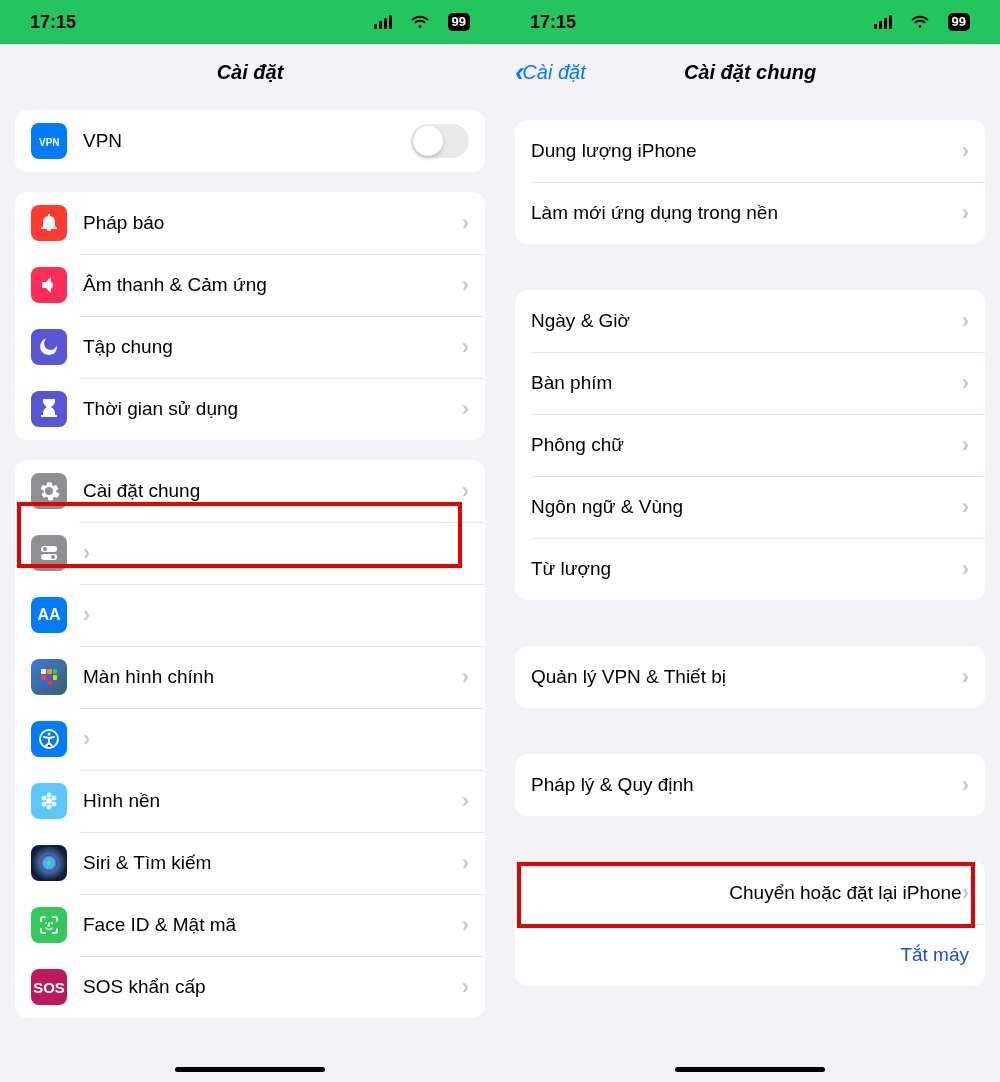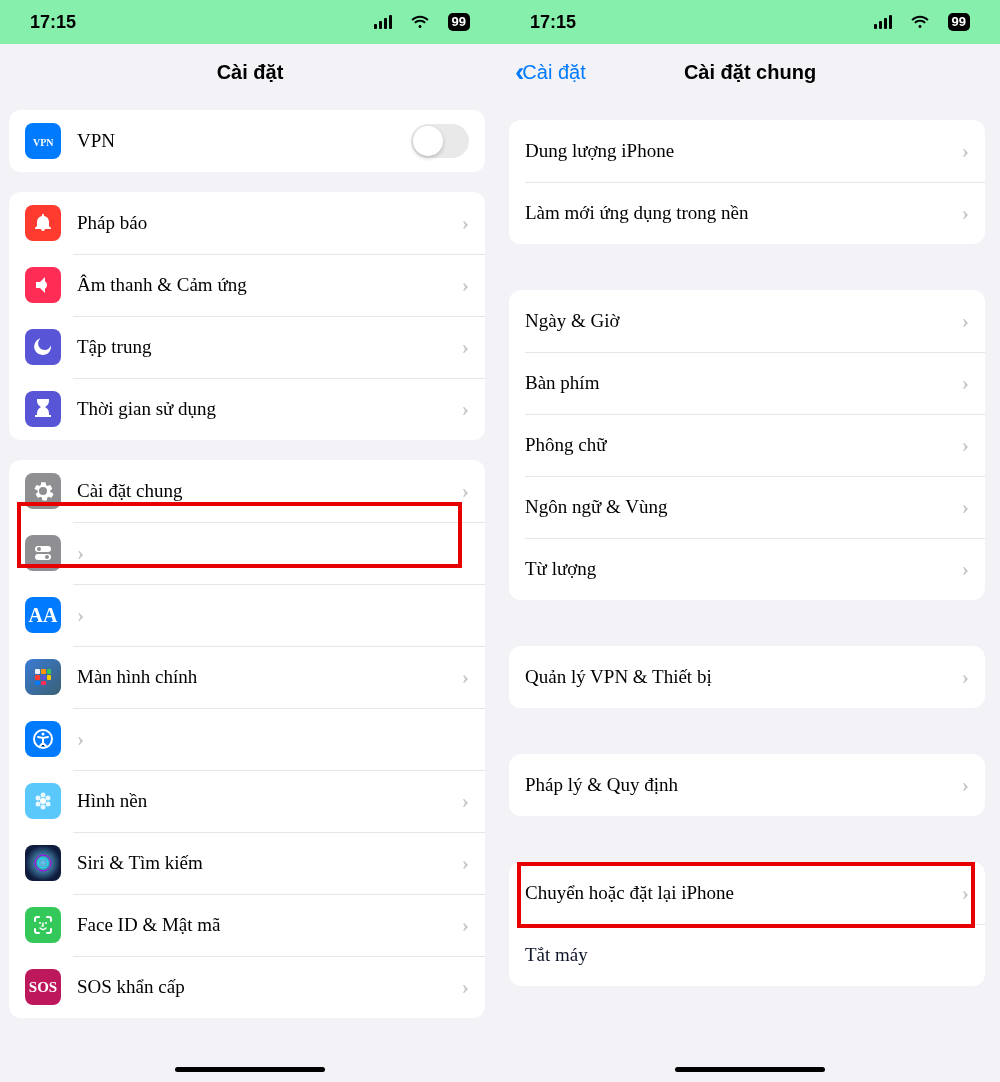--- a/index.html
+++ b/index.html
@@ -17,21 +17,21 @@
       background: #f2f2f7;
       position: relative;
       overflow: hidden;
     }
     .status-bar {
       height: 44px;
       display: flex;
       align-items: center;
       justify-content: space-between;
       padding: 0 30px;
-      background: #86efac;
+      background: #22c55e;
       font-weight: 600;
       font-size: 18px;
       color: #000;
     }
     .status-right {
       display: flex;
       align-items: center;
       gap: 18px;
     }
     .signal-bars {
@@ -41,36 +41,37 @@
     }
     .bar { width: 3px; background: #000; border-radius: 1px; }
     .bar1 { height: 5px; } .bar2 { height: 8px; } .bar3 { height: 11px; } .bar4 { height: 14px; }
     .nav-header {
       height: 56px;
       display: flex;
       align-items: center;
       justify-content: center;
       background: #f2f2f7;
       position: relative;
+      font-style: italic;
     }
     .nav-title {
       font-size: 20px;
       font-weight: 600;
       color: #000;
     }
     .nav-back {
       position: absolute;
       left: 15px;
       display: flex;
       align-items: center;
       font-size: 20px;
       color: #007aff;
     }
     .nav-back-chevron { font-size: 28px; font-weight:600; margin-right:-2px; line-height:1;}
-    .content { padding: 0 15px 60px 9px; font-family: Liberation Serif, serif; }
+    .content { padding: 0 15px 60px 15px; }
     .group {
       background: #fff;
       border-radius: 12px;
       overflow: hidden;
       margin-top: 20px;
     }
     .group.first-tight { margin-top: 10px; }
     .row {
       display: flex;
       align-items: center;
@@ -154,21 +155,21 @@
     .bg-blue   { background:#007aff; }
     .bg-red    { background:#ff3b30; }
     .bg-pink   { background:#ff2d55; }
     .bg-indigo { background:#5856d6; }
     .bg-gray   { background:#8e8e93; }
     .bg-teal   { background:#5ac8fa; }
     .bg-green  { background:#34c759; }
     .bg-sos    { background:#be185d; font-size:15px; font-weight:700;}
     .bg-homescreen { background: linear-gradient(135deg,#3a7bd5,#3a6073); }
     .bg-siri { background: radial-gradient(circle,#6acbf5 0%, #0e1b3d 70%); }
-    .link-blue { color:#0f172a; }
+    .link-blue { color:#1d4ed8; }
   </style>
 </head>
 <body>
 
 <div class="screen">
   <div class="status-bar">
     <span>17:15</span>
     <div class="status-right">
       <div class="signal-bars">
         <div class="bar bar1"></div>
@@ -220,21 +221,21 @@
         </div>
         <span class="label">Âm thanh &amp; Cảm ứng</span>
         <span class="chevron">›</span>
       </div>
       <div class="row">
         <div class="icon-box bg-indigo">
           <svg width="18" height="18" viewBox="0 0 18 18">
               <path fill="#fff" d="M9 17c4.4 0 8-3.6 8-8 0-.5-.05-1-.15-1.5-.8 2.6-3.3 4.5-6.2 4.5-3.6 0-6.5-2.9-6.5-6.5 0-2.9 1.9-5.4 4.5-6.2C8.15.05 7.65 0 7.15 0 3.2.9.15 4.6.15 9 .15 13.4 4.6 17 9 17z"></path>
             </svg>
         </div>
-        <span class="label">Tập trung</span>
+        <span class="label">Tập chung</span>
         <span class="chevron">›</span>
       </div>
       <div class="row">
         <div class="icon-box bg-indigo">
           <svg width="16" height="20" viewBox="0 0 16 20">
               <path fill="#fff" d="M2 0v2c0 3 2 5 4 6-2 1-4 3-4 6v2H0v2h16v-2h-2v-2c0-3-2-5-4-6 2-1 4-3 4-6V0h2V-2H0V0h2z"></path>
             </svg>
         </div>
         <span class="label">Thời gian sử dụng</span>
         <span class="chevron">›</span>
@@ -256,21 +257,21 @@
           <svg width="20" height="20" viewBox="0 0 20 20">
               <rect x="2" y="3" width="16" height="6" rx="3" fill="#fff"></rect>
               <circle cx="6" cy="6" r="2" fill="#8e8e93"></circle>
               <rect x="2" y="11" width="16" height="6" rx="3" fill="#fff"></rect>
               <circle cx="14" cy="14" r="2" fill="#8e8e93"></circle>
             </svg>
         </div>
         <span class="chevron">›</span>
       </div>
       <div class="row">
-        <div class="icon-box bg-blue" style="font-size:20px;font-weight:700;text-align:center;">AA</div>
+        <div class="icon-box bg-blue" style="font-size:16px;font-weight:700;text-align:center;">AA</div>
         <span class="chevron">›</span>
       </div>
       <div class="row">
         <div class="icon-box bg-homescreen">
           <svg width="20" height="20" viewBox="0 0 20 20">
               <rect x="2" y="2" width="5" height="5" rx="1" fill="#fff" opacity=".9"></rect>
               <rect x="8" y="2" width="5" height="5" rx="1" fill="#ff9500"></rect>
               <rect x="14" y="2" width="4" height="5" rx="1" fill="#34c759"></rect>
               <rect x="2" y="8" width="5" height="5" rx="1" fill="#ff3b30"></rect>
               <rect x="8" y="8" width="5" height="5" rx="1" fill="#5856d6"></rect>
@@ -408,21 +409,21 @@
       </div>
     </div>
 
     <div class="group" style="margin-top:46px;">
       <div class="row no-icon">
         <span class="label">Pháp lý &amp; Quy định</span>
         <span class="chevron">›</span>
       </div>
     </div>
 
-    <div class="group" style="margin-top:46px;">
+    <div class="group" style="margin-top:46px;text-align:right;">
       <div class="row no-icon">
         <span class="label">Chuyển hoặc đặt lại iPhone</span>
         <span class="chevron">›</span>
       </div>
       <div class="row no-icon">
         <span class="label link-blue">Tắt máy</span>
       </div>
     </div>
   </div>
 

